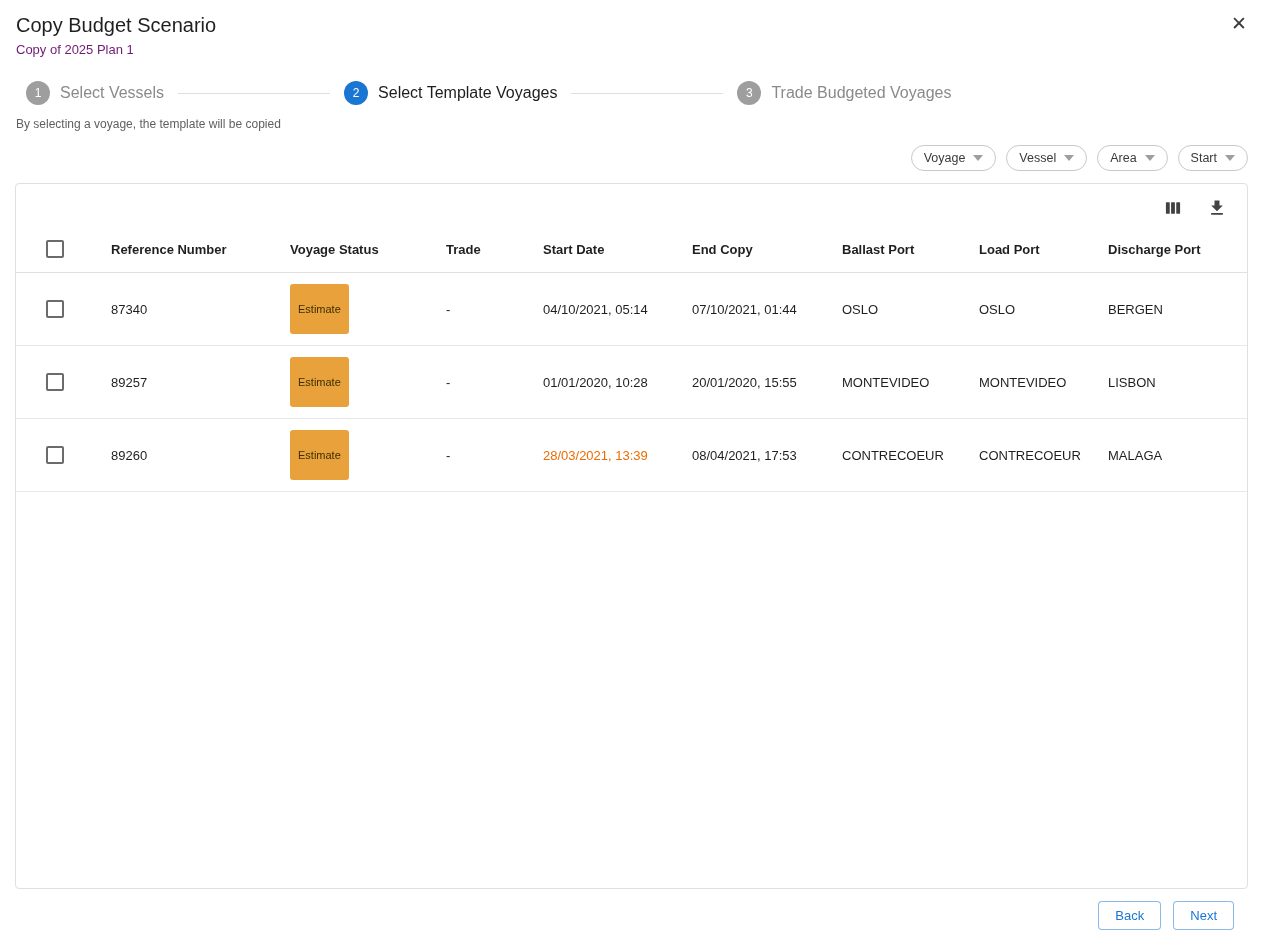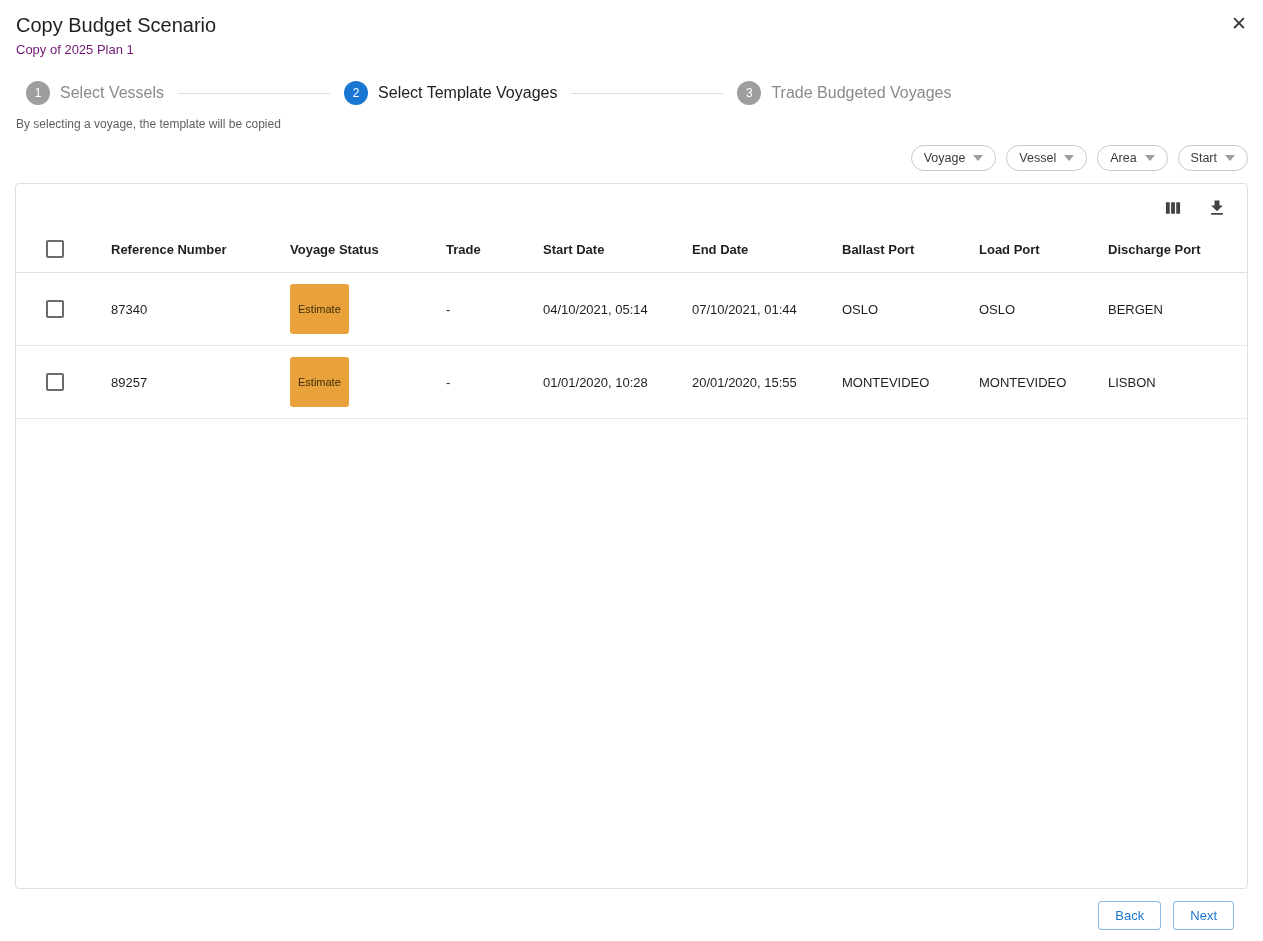--- a/index.html
+++ b/index.html
@@ -151,21 +151,21 @@
         <col class="c-load">
         <col>
     </colgroup>
     <thead>
       <tr>
         <th class="cb-cell"><span class="checkbox"></span></th>
         <th>Reference Number</th>
         <th>Voyage Status</th>
         <th>Trade</th>
         <th>Start Date</th>
-        <th>End Date</th>
+        <th>End Copy</th>
         <th>Ballast Port</th>
         <th>Load Port</th>
         <th>Discharge Port</th>
       </tr>
     </thead>
     <tbody>
       <tr>
         <td class="cb-cell"><span class="checkbox"></span></td>
         <td>87340</td>
         <td><span class="badge">Estimate</span></td>
@@ -180,20 +180,31 @@
         <td class="cb-cell"><span class="checkbox"></span></td>
         <td>89257</td>
         <td><span class="badge">Estimate</span></td>
         <td>-</td>
         <td>01/01/2020, 10:28</td>
         <td>20/01/2020, 15:55</td>
         <td>MONTEVIDEO</td>
         <td>MONTEVIDEO</td>
         <td>LISBON</td>
       </tr>
+      <tr>
+        <td class="cb-cell"><span class="checkbox"></span></td>
+        <td>89260</td>
+        <td><span class="badge">Estimate</span></td>
+        <td>-</td>
+        <td class="date-warning">28/03/2021, 13:39</td>
+        <td>08/04/2021, 17:53</td>
+        <td>CONTRECOEUR</td>
+        <td>CONTRECOEUR</td>
+        <td>MALAGA</td>
+      </tr>
     </tbody>
   </table>
 </div>
 
 <div class="footer">
   <button class="btn">Back</button>
   <button class="btn">Next</button>
 </div>
 
 </body></html>

